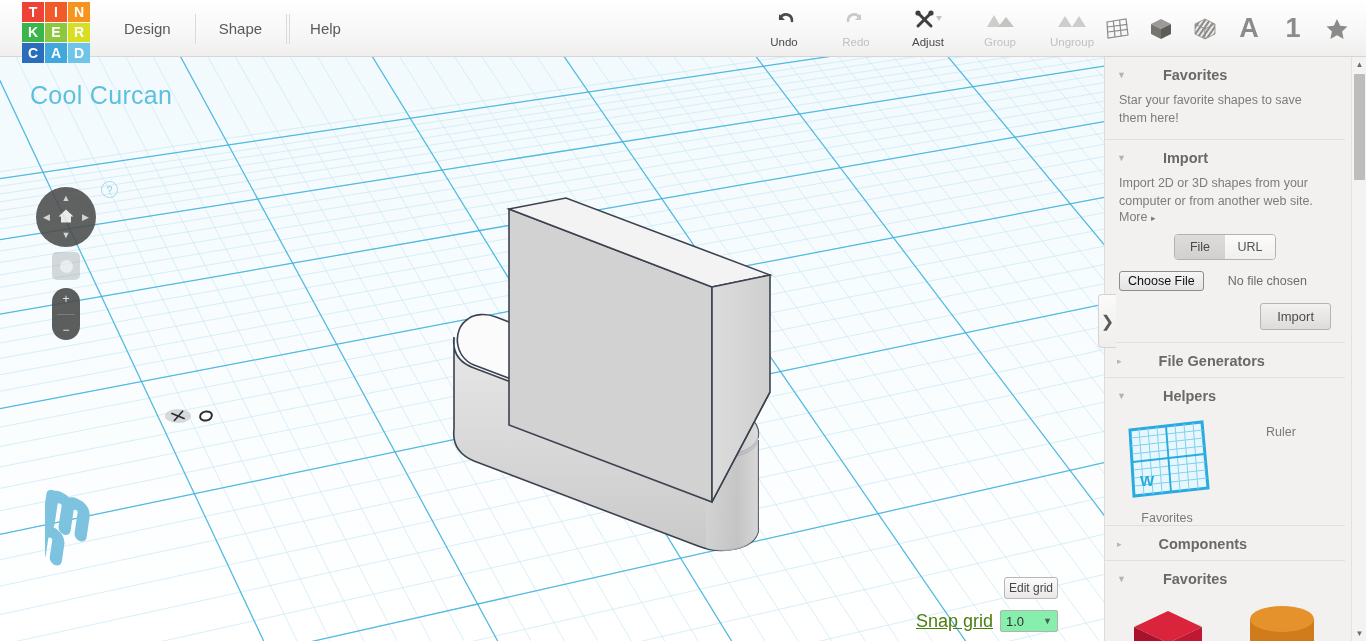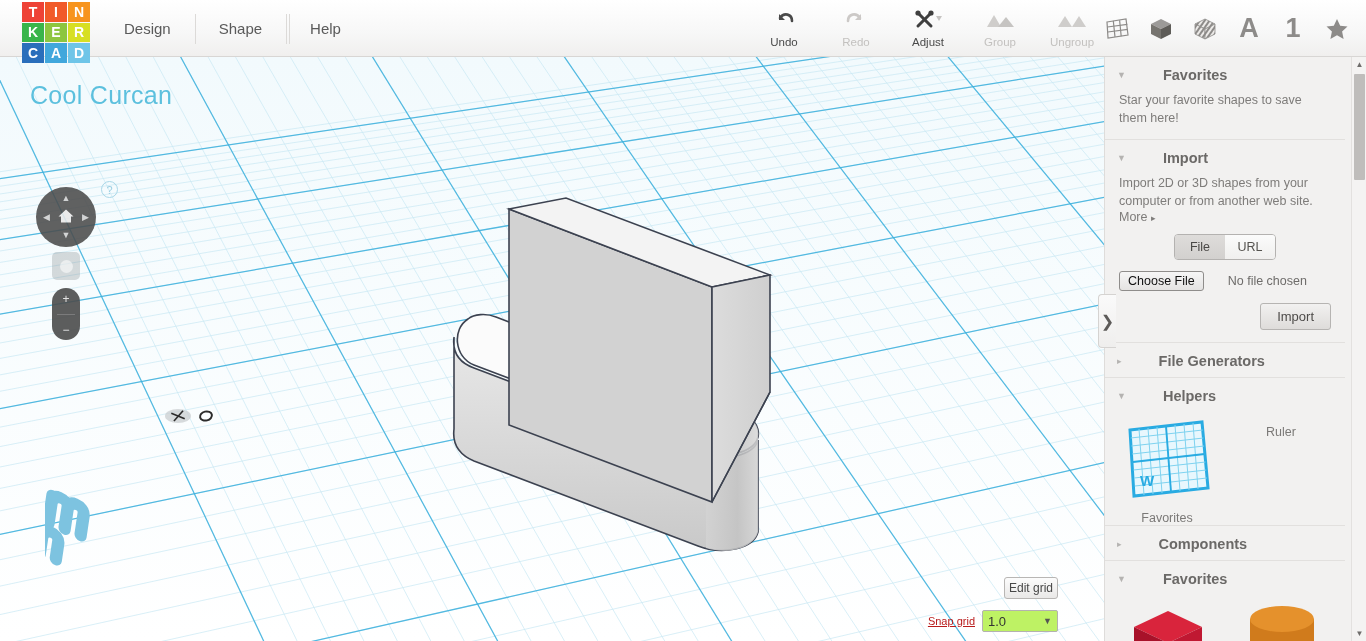--- a/index.html
+++ b/index.html
@@ -109,23 +109,23 @@
   .editgrid {
     position:absolute; right:46px; bottom:42px;
     padding:3px 4px; font-size:12px; color:#474747;
     background:linear-gradient(#fcfcfc,#e9e8e7);
     border:1px solid #b8b6b4; border-radius:3px; cursor:pointer;
   }
   .snaprow {
     position:absolute; right:46px; bottom:9px;
     display:flex; align-items:center; gap:7px;
   }
-  .snaplabel { font-size:11px; color:#b91c1c;text-decoration:underline; }
+  .snaplabel { font-size:18px; color:#4d7c0f;text-decoration:underline; }
   .snapsel {
-    width:76px; height:22px; background:#bef264;
+    width:58px; height:22px; background:#86efac;
     border:1px solid #b4b2b0; border-radius:2px;
     display:flex; align-items:center; justify-content:space-between;
     padding:0 5px; font-size:13px; color:#333; cursor:pointer;
   }
   .snapsel .caret { font-size:9px; color:#555; }
 
   
   .collapse {
     position:absolute; left:1098px; top:294px; width:18px; height:54px;
     background:linear-gradient(#fafafa,#efeeed);

